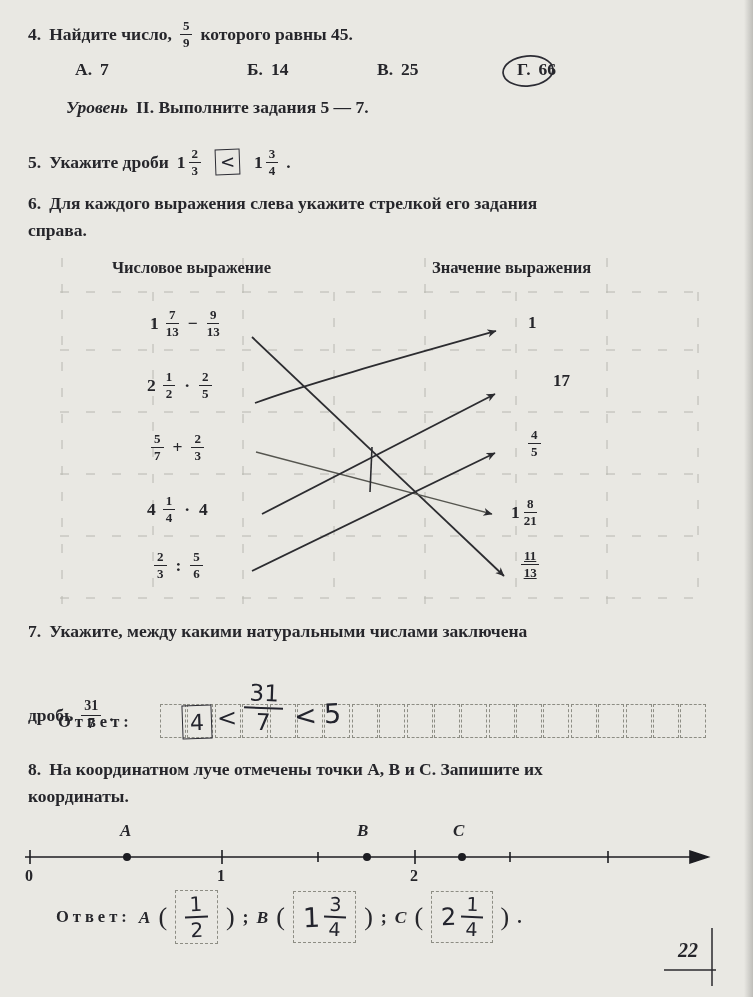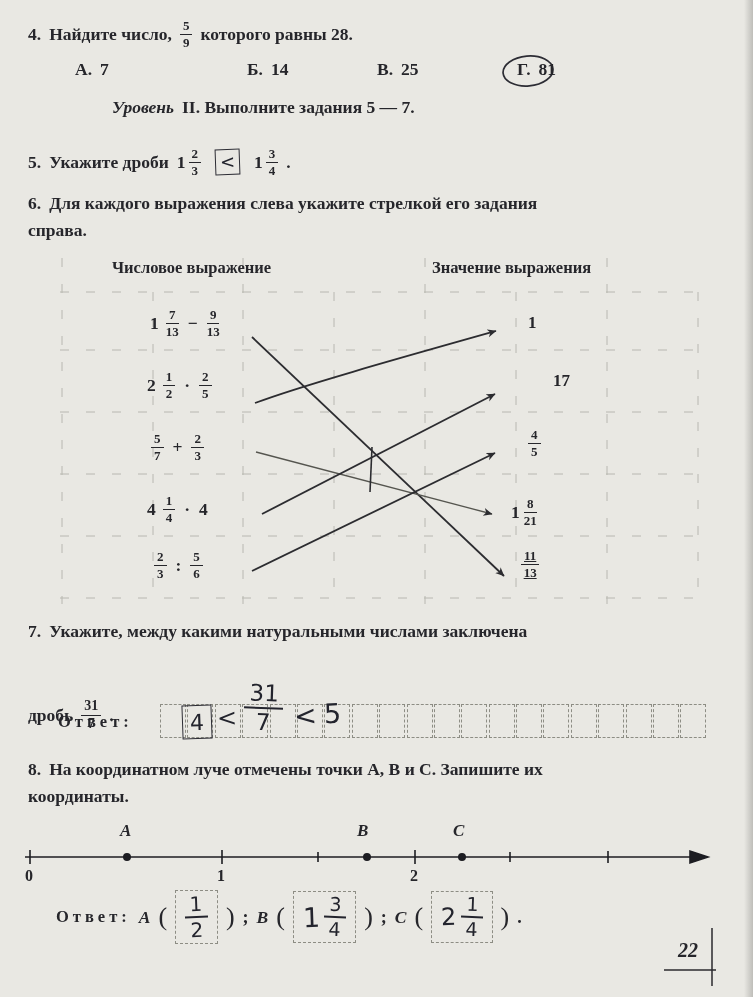--- a/index.html
+++ b/index.html
@@ -119,43 +119,43 @@
     </g>
   </svg>
 
   <div class="abs tline" style="left:28px; top:14px; height:40px;">
     <span class="tnum">4.</span>
     <span>Найдите число,</span>
     <span class="frac">
         <span class="fn">5</span>
         <span class="fd">9</span>
       </span>
-    <span>которого равны 28.</span>
+    <span>которого равны 45.</span>
   </div>
 
   <div class="abs" style="left:75px; top:58px; width:620px; height:26px;">
     <span class="tline" style="position:absolute; left:0;">
       <span>А.</span>
       <span>7</span>
     </span>
     <span class="tline" style="position:absolute; left:172px;">
       <span>Б.</span>
       <span>14</span>
     </span>
     <span class="tline" style="position:absolute; left:302px;">
       <span>В.</span>
       <span>25</span>
     </span>
     <span class="tline" style="position:absolute; left:442px;">
       <span>Г.</span>
-      <span>81</span>
-    </span>
-  </div>
-
-  <div class="abs tline" style="left:66px; top:96px;margin-left:46px;">
+      <span>66</span>
+    </span>
+  </div>
+
+  <div class="abs tline" style="left:66px; top:96px;">
     <span class="italic">Уровень</span>
     <span>II. Выполните задания 5 — 7.</span>
   </div>
 
   <div class="abs tline" style="left:28px; top:142px; height:40px;">
     <span class="tnum">5.</span>
     <span>Укажите дроби</span>
     <span class="mixed">
       <span class="whole">1</span>
       <span class="frac">

